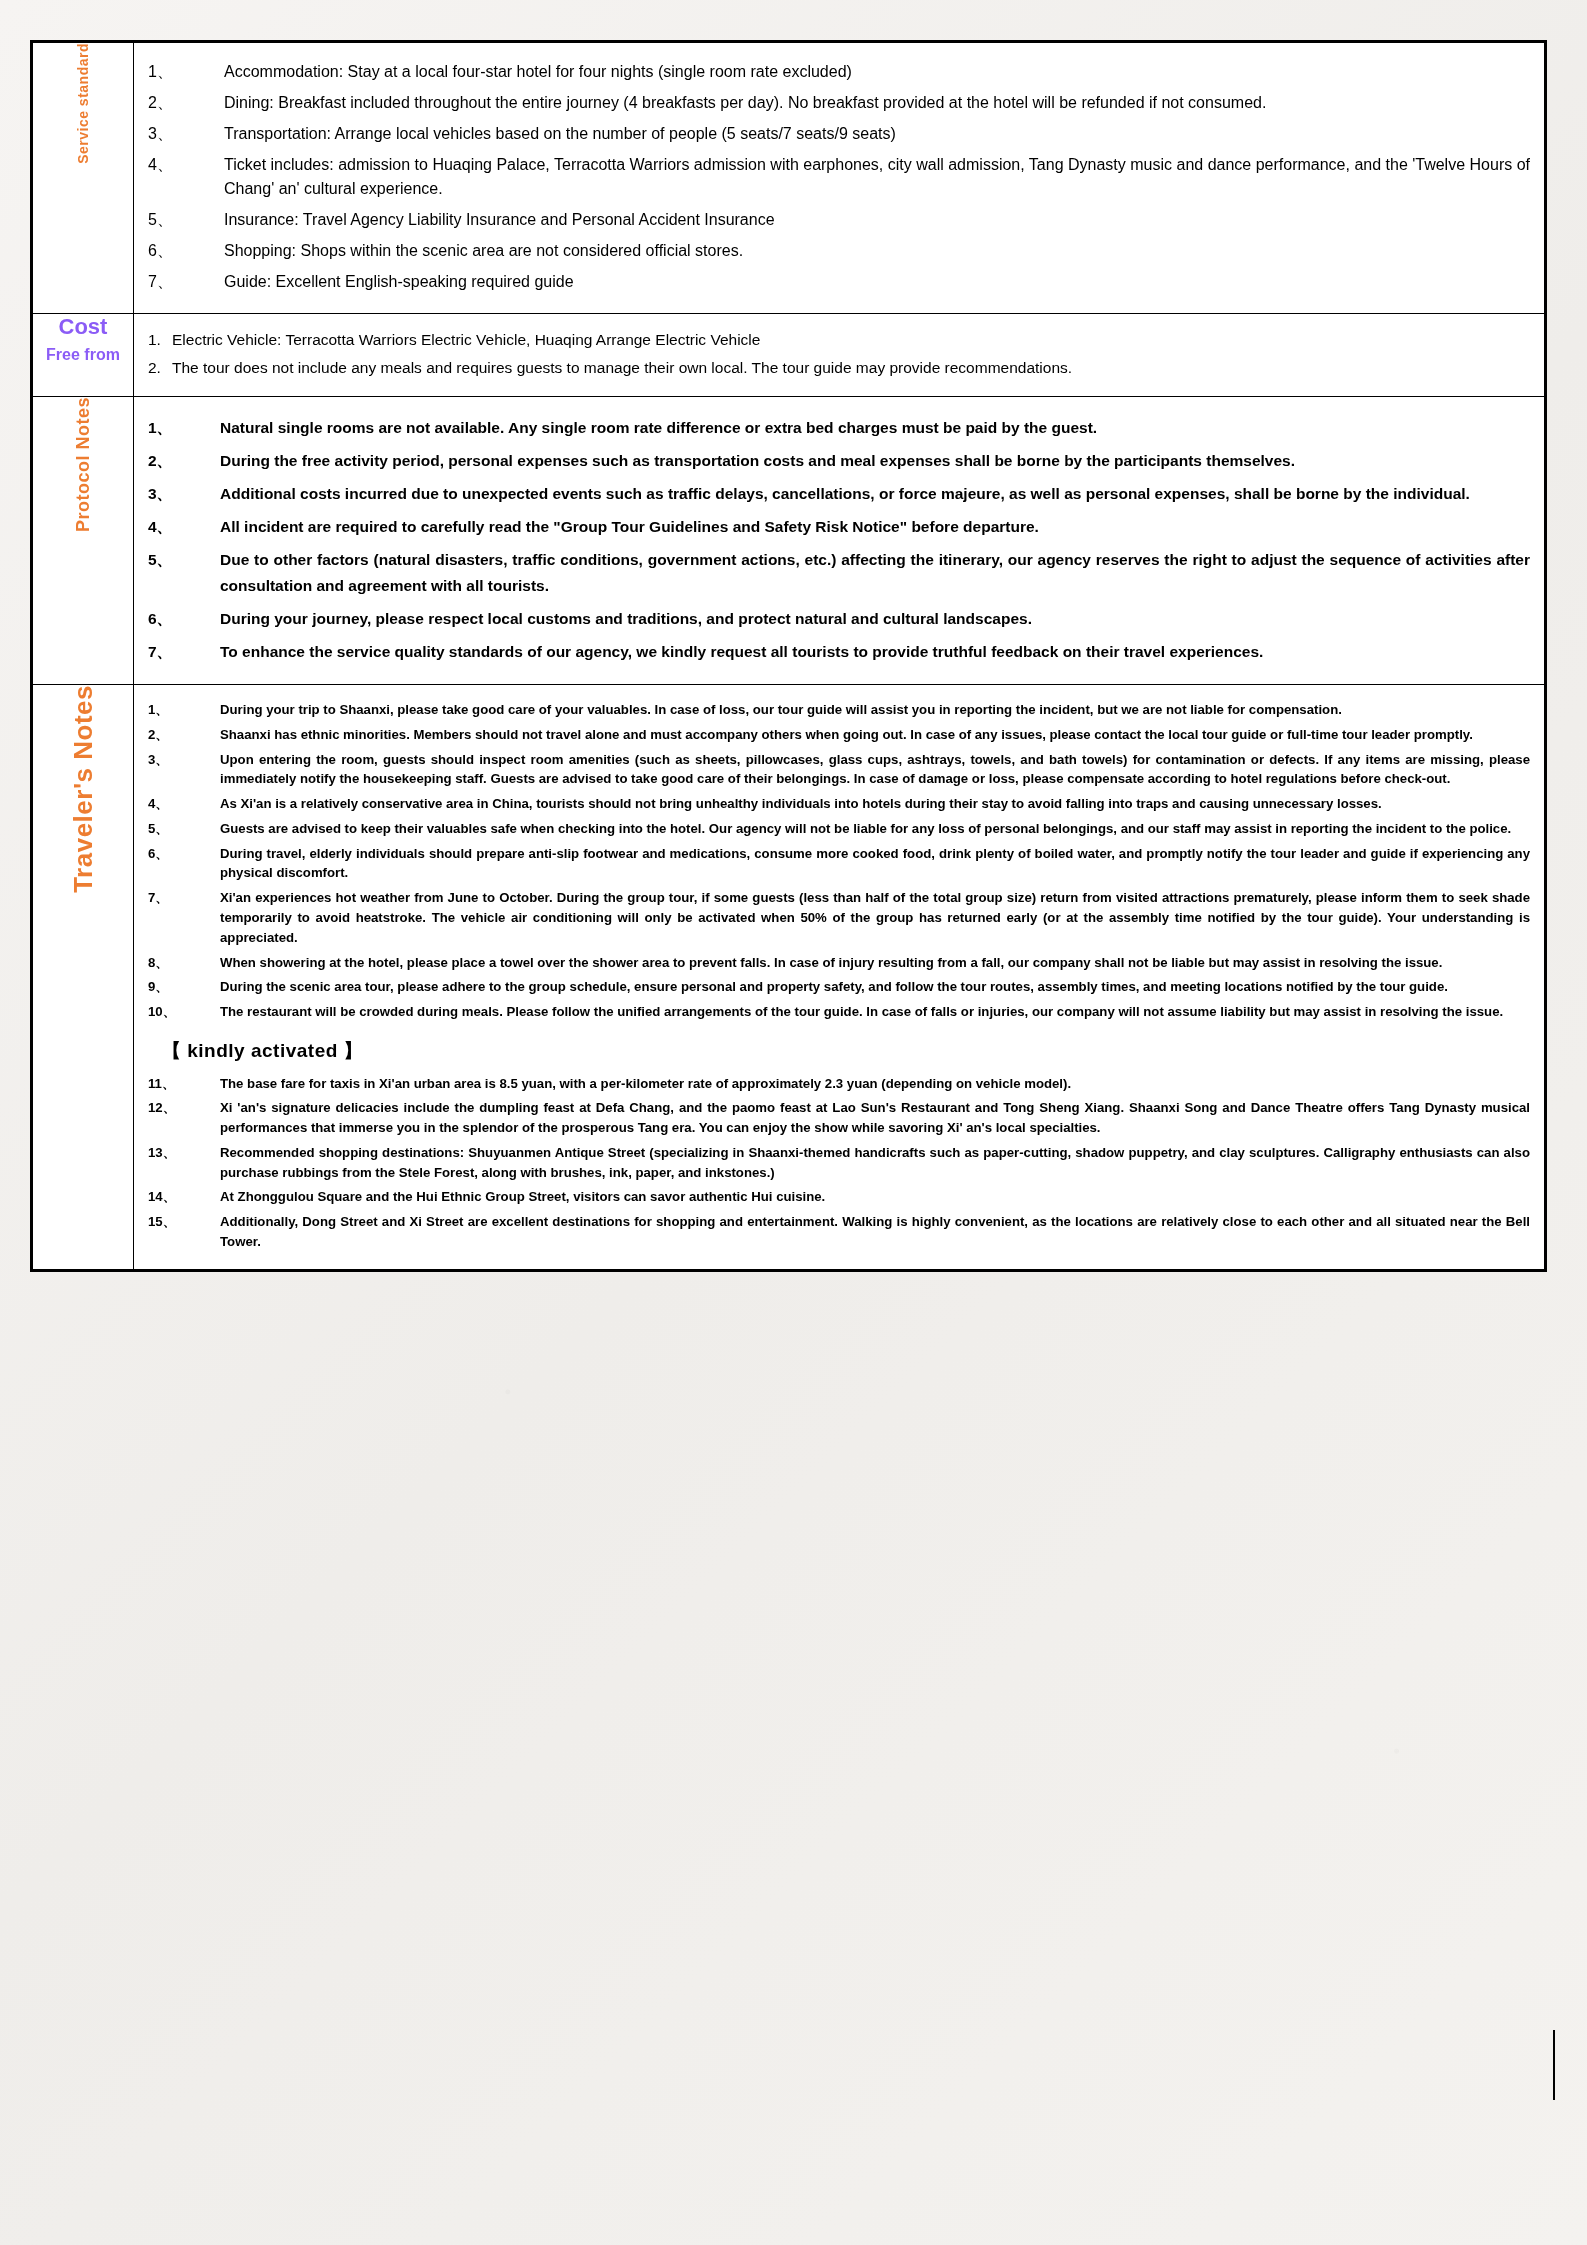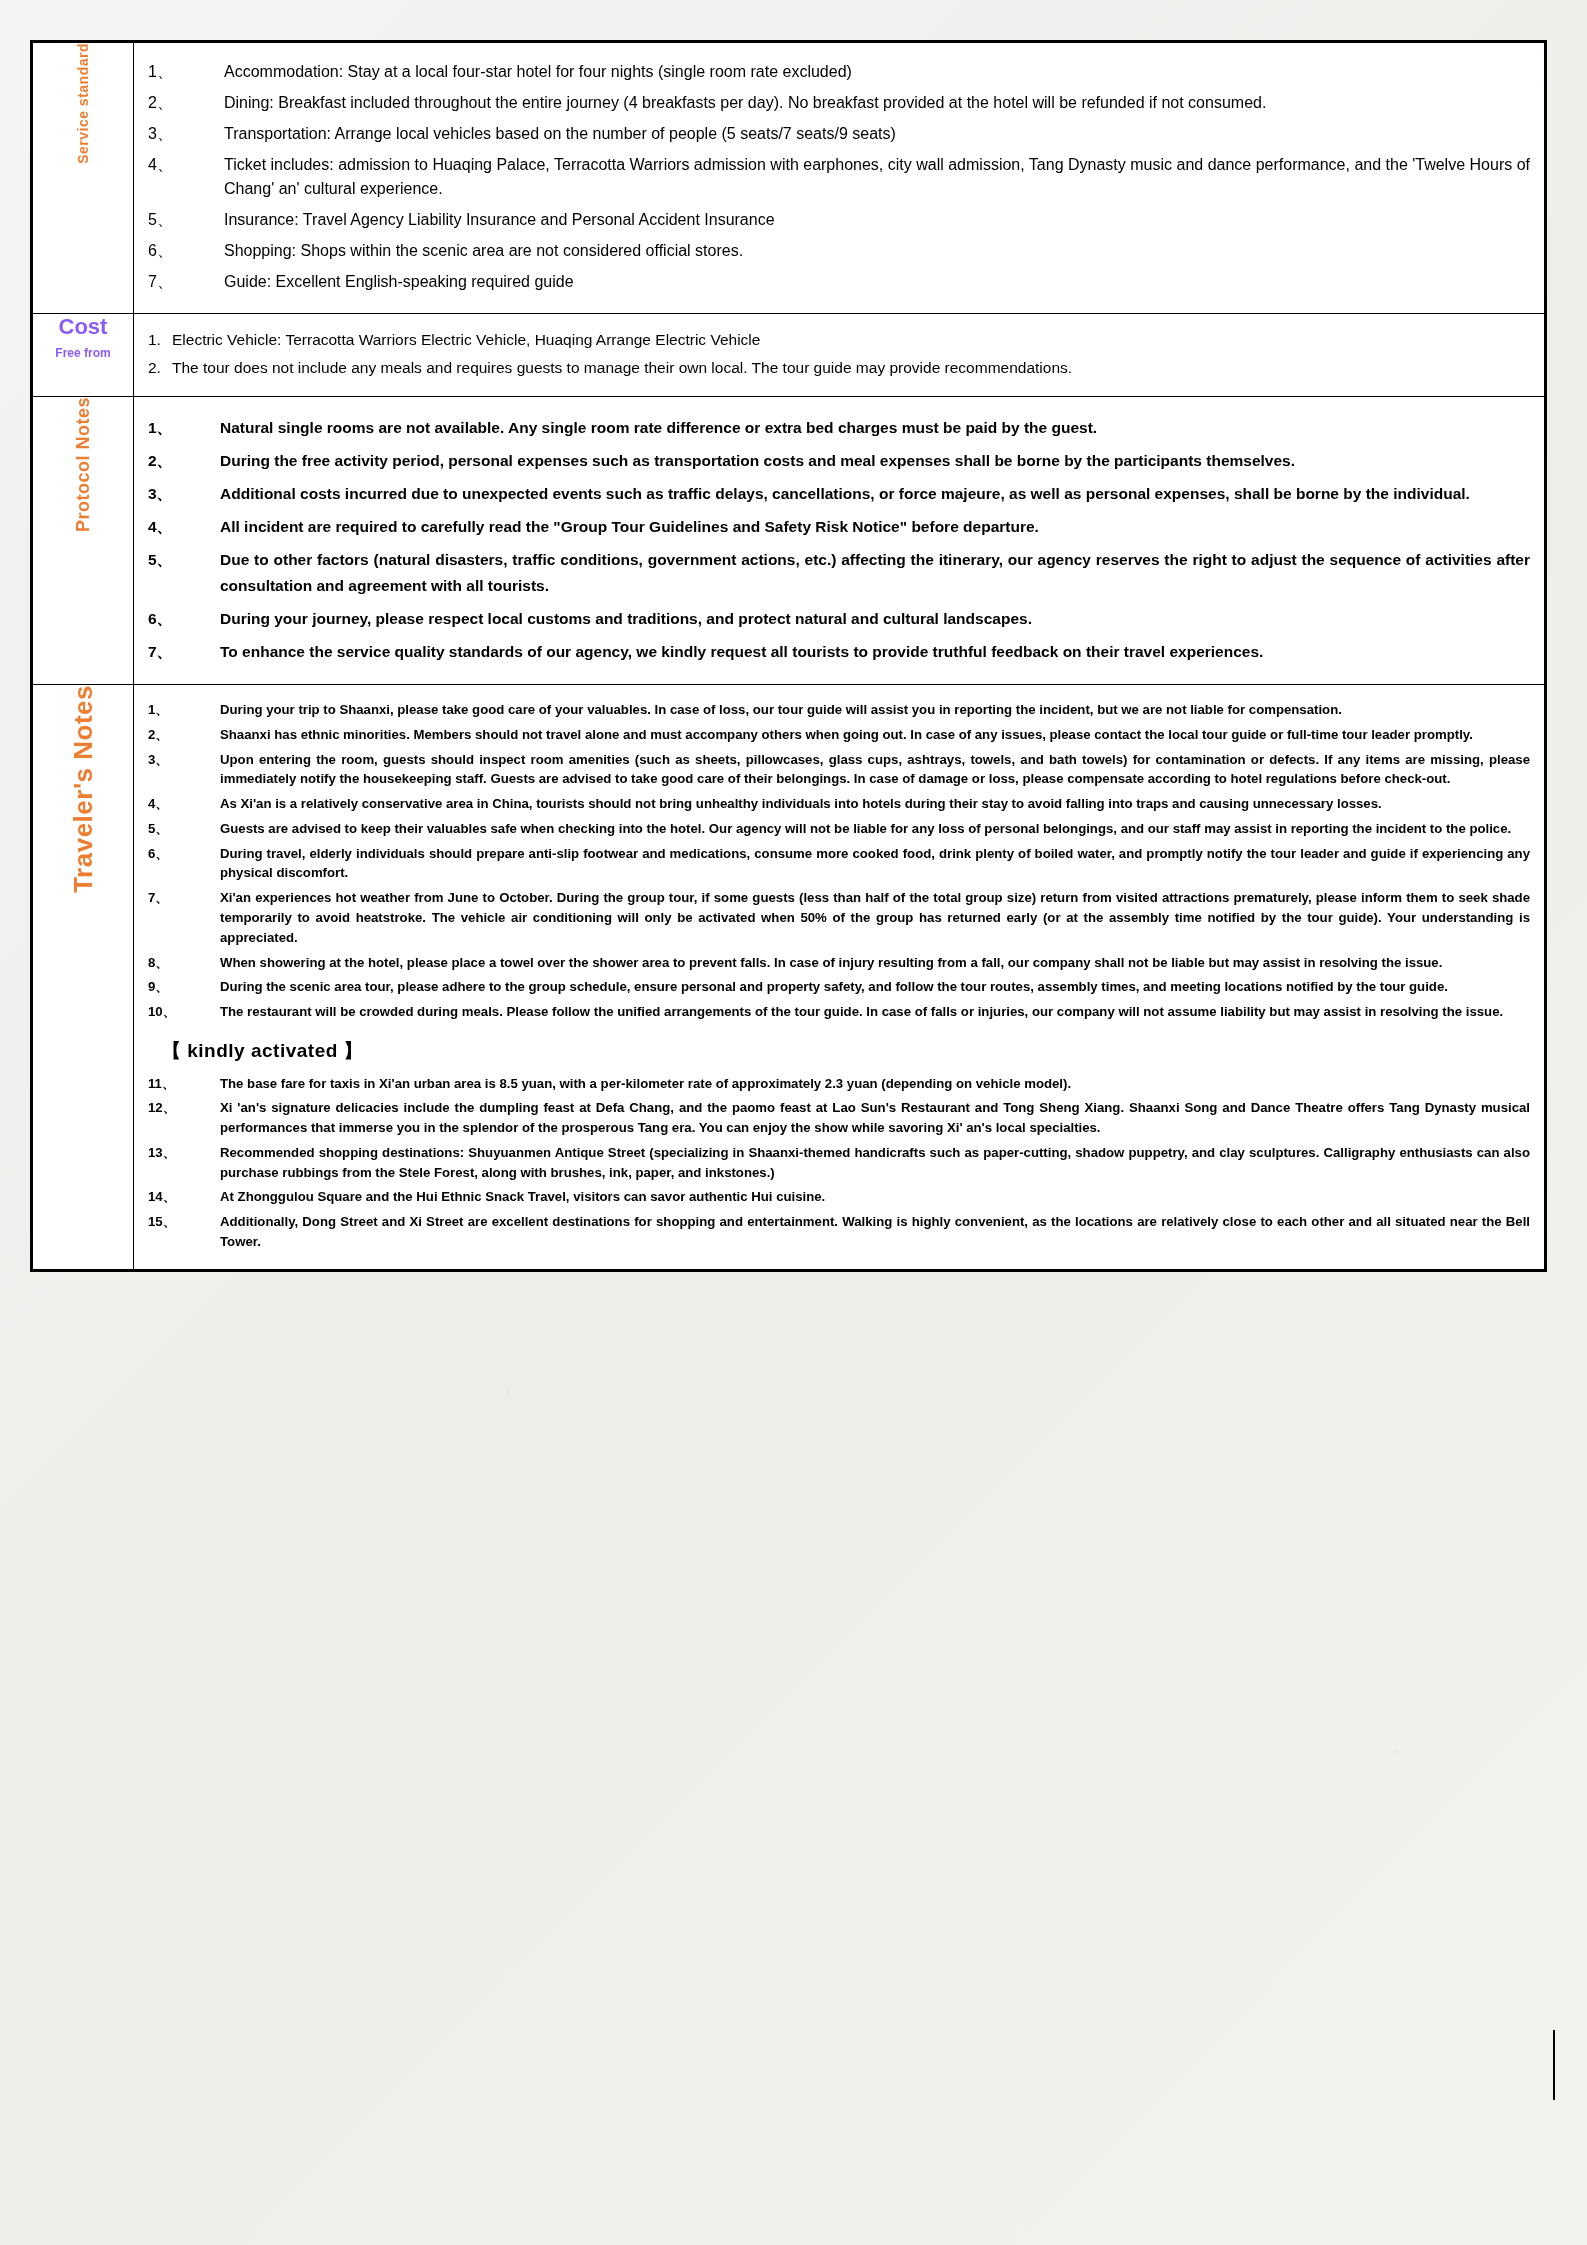--- a/index.html
+++ b/index.html
@@ -67,21 +67,21 @@
     letter-spacing: 0.5px;
   }
   .label-small { font-size: 14px; }
   .label-med   { font-size: 18px; }
   .label-big   { font-size: 26px; }
   .horiz-label {
     color: #8b5cf6;
     font-weight: bold;
   }
   .horiz-label .main { font-size: 22px; display:block; margin-bottom:6px;}
-  .horiz-label .sub  { font-size: 12px; display:block;}
+  .horiz-label .sub  { font-size: 16px; display:block;}
 
   td.content-cell {
     padding: 10px 14px 12px 14px;
     font-size: 15.5px;
     line-height: 1.55;
     color: #000;
   }
   .row-item {
     display: flex;
     align-items: flex-start;
@@ -285,21 +285,21 @@
         <div class="row-item">
           <span class="num">12、</span>
           <span class="txt">Xi 'an's signature delicacies include the dumpling feast at Defa Chang, and the paomo feast at Lao Sun's Restaurant and Tong Sheng Xiang. Shaanxi Song and Dance Theatre offers Tang Dynasty musical performances that immerse you in the splendor of the prosperous Tang era. You can enjoy the show while savoring Xi' an's local specialties.</span>
         </div>
         <div class="row-item">
           <span class="num">13、</span>
           <span class="txt">Recommended shopping destinations: Shuyuanmen Antique Street (specializing in Shaanxi-themed handicrafts such as paper-cutting, shadow puppetry, and clay sculptures. Calligraphy enthusiasts can also purchase rubbings from the Stele Forest, along with brushes, ink, paper, and inkstones.)</span>
         </div>
         <div class="row-item">
           <span class="num">14、</span>
-          <span class="txt">At Zhonggulou Square and the Hui Ethnic Snack Travel, visitors can savor authentic Hui cuisine.</span>
+          <span class="txt">At Zhonggulou Square and the Hui Ethnic Group Street, visitors can savor authentic Hui cuisine.</span>
         </div>
         <div class="row-item">
           <span class="num">15、</span>
           <span class="txt">Additionally, Dong Street and Xi Street are excellent destinations for shopping and entertainment. Walking is highly convenient, as the locations are relatively close to each other and all situated near the Bell Tower.</span>
         </div>
       </td>
     </tr>
 
   </tbody>
       </table>

